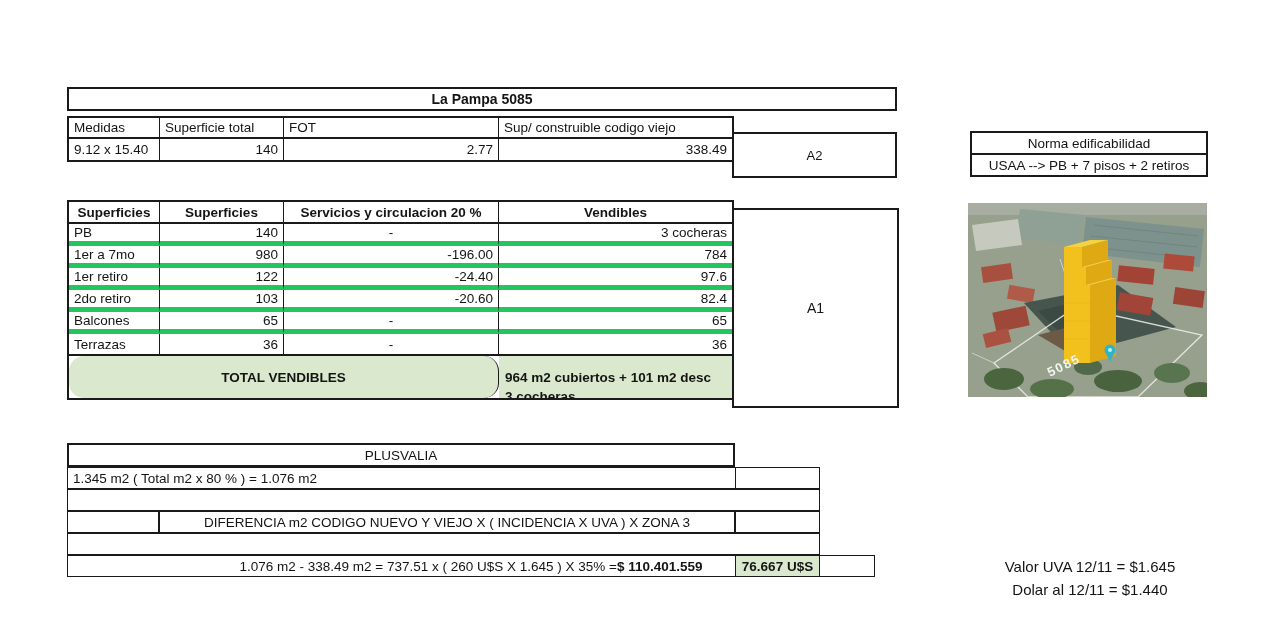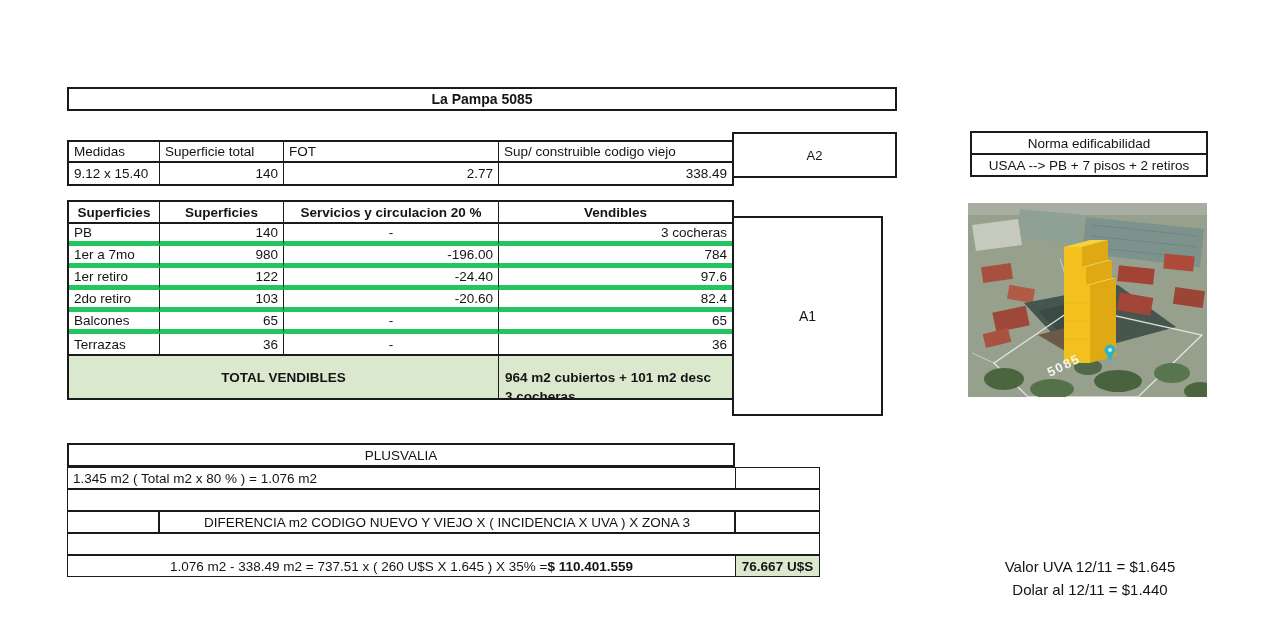--- a/index.html
+++ b/index.html
@@ -21,21 +21,21 @@
   .cell2 { padding:12px 6px 0; line-height:19px; white-space:nowrap; overflow:hidden; font-weight:bold; }
   .note { width:230px; text-align:center; font-size:15px; }
 </style>
 </head>
 <body>
 
 <div id="canvas">
 
   <div class="abs b2 cell ac bold" style="left:67px;top:87px;width:830px;height:24px;font-size:14px;">La Pampa 5085</div>
 
-  <div class="abs grid b2" style="left:67px;top:140px;width:667px;height:46px;grid-template-columns:91px 124px 215px 1fr;grid-template-rows:21px 1fr;">
+  <div class="abs grid b2" style="left:67px;top:116px;width:667px;height:46px;grid-template-columns:91px 124px 215px 1fr;grid-template-rows:21px 1fr;">
     <div class="cell br bb2">Medidas</div>
     <div class="cell br bb2">Superficie total</div>
     <div class="cell br bb2">FOT</div>
     <div class="cell bb2">Sup/ construible codigo viejo</div>
     <div class="cell br">9.12 x 15.40</div>
     <div class="cell br ar">140</div>
     <div class="cell br ar">2.77</div>
     <div class="cell ar">338.49</div>
   </div>
 
@@ -70,28 +70,28 @@
     <div class="cell br bb">Balcones</div>
     <div class="cell ar br bb">65</div>
     <div class="cell ac br bb">-</div>
     <div class="cell ar bb">65</div>
 
     <div class="cell br bb2">Terrazas</div>
     <div class="cell ar br bb2">36</div>
     <div class="cell ac br bb2">-</div>
     <div class="cell ar bb2">36</div>
 
-    <div class="cell ac bold green br" style="grid-column:1/4;">TOTAL VENDIBLES</div>
+    <div class="cell ac bold green br" style="grid-column:1/4;border-radius:15px;">TOTAL VENDIBLES</div>
     <div class="cell2 green">
       <div>964 m2 cubiertos + 101 m2 desc</div>
       <div>3 cocheras</div>
     </div>
   </div>
 
-  <div class="abs b2 cell ac" style="left:732px;top:216px;width:151px;height:200px;font-size:14px;">A1</div>
+  <div class="abs b2 cell ac" style="left:732px;top:208px;width:167px;height:200px;font-size:14px;">A1</div>
 
   <div class="abs b2" style="left:970px;top:131px;width:238px;height:46px;">
     <div class="cell ac bb2" style="height:22px;">Norma edificabilidad</div>
     <div class="cell ac" style="height:20px;">USAA --&gt; PB + 7 pisos + 2 retiros</div>
   </div>
 
   <svg class="abs" style="left:968px;top:203px;" width="239" height="194" viewBox="0 0 239 194" aria-label="aerial view with building massing">
     <rect width="239" height="194" fill="#96a08c"></rect>
     <rect x="0" y="0" width="239" height="12" fill="#a7ada0"></rect>
     <polygon points="118,14 236,26 232,64 114,50" fill="#7e928d"></polygon>
@@ -150,21 +150,21 @@
   </svg>
 
   <div class="abs b2 cell ac" style="left:67px;top:443px;width:668px;height:24px;">PLUSVALIA</div>
   <div class="abs b1 cell" style="left:67px;top:467px;width:669px;height:22px;">1.345 m2 ( Total m2 x 80 % ) = 1.076 m2</div>
   <div class="abs b1 cell" style="left:735px;top:467px;width:85px;height:22px;"></div>
   <div class="abs b1 cell" style="left:67px;top:489px;width:753px;height:22px;"></div>
   <div class="abs b1 cell" style="left:67px;top:511px;width:92px;height:22px;"></div>
   <div class="abs b2 cell ac" style="left:158px;top:510px;width:578px;height:24px;">DIFERENCIA m2 CODIGO NUEVO Y VIEJO X ( INCIDENCIA X UVA ) X ZONA 3</div>
   <div class="abs b1 cell" style="left:735px;top:511px;width:85px;height:22px;"></div>
   <div class="abs b1 cell" style="left:67px;top:533px;width:753px;height:22px;"></div>
-  <div class="abs b1 cell ac" style="left:67px;top:555px;width:669px;height:22px;">
+  <div class="abs b1 cell ac" style="left:67px;top:555px;width:808px;height:22px;">
     <span>1.076 m2 - 338.49 m2  = 737.51 x ( 260 U$S X 1.645 ) X 35% = </span>
     <span class="bold">$ 110.401.559</span>
   </div>
   <div class="abs b1 cell ac bold green" style="left:735px;top:555px;width:85px;height:22px;">76.667 U$S</div>
 
   <div class="abs note" style="left:975px;top:558px;">Valor UVA 12/11 = $1.645</div>
   <div class="abs note" style="left:975px;top:581px;">Dolar al 12/11 = $1.440</div>
 
 </div>
 

